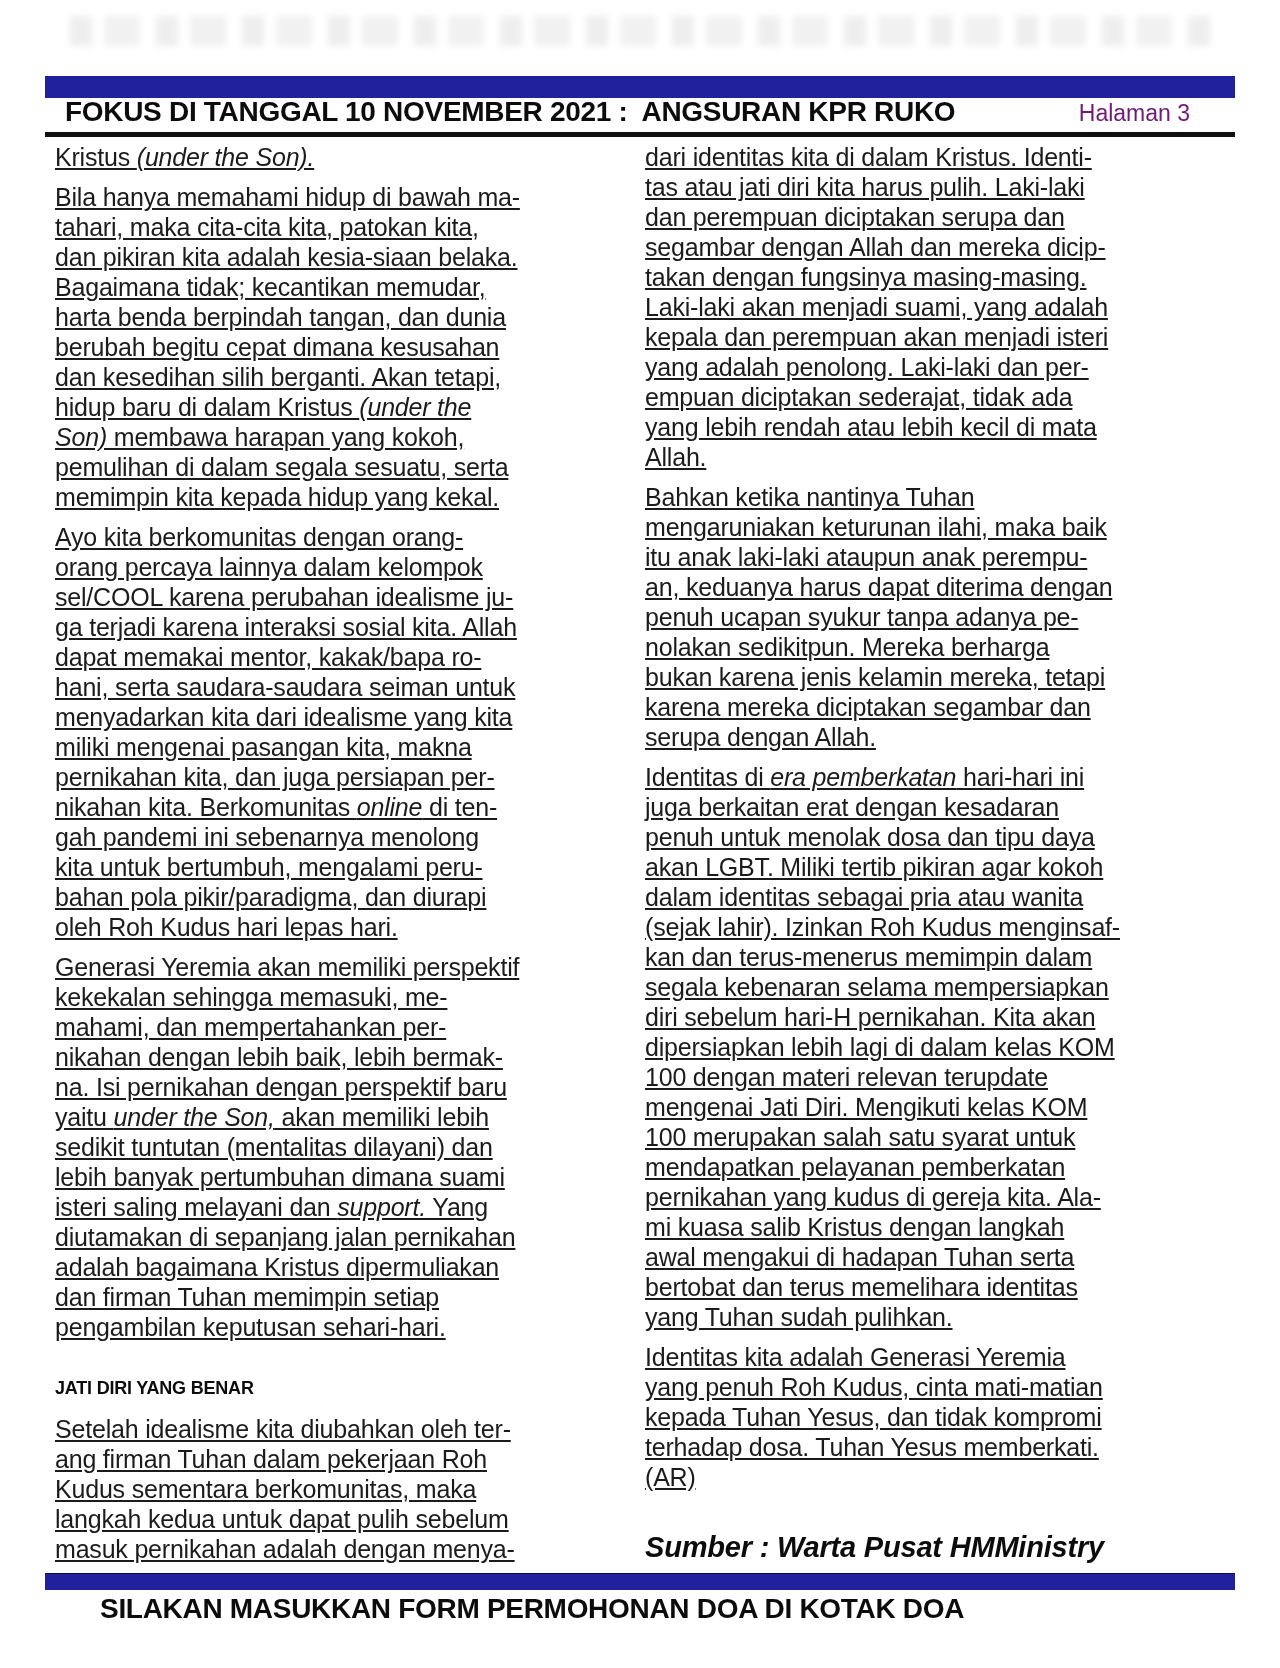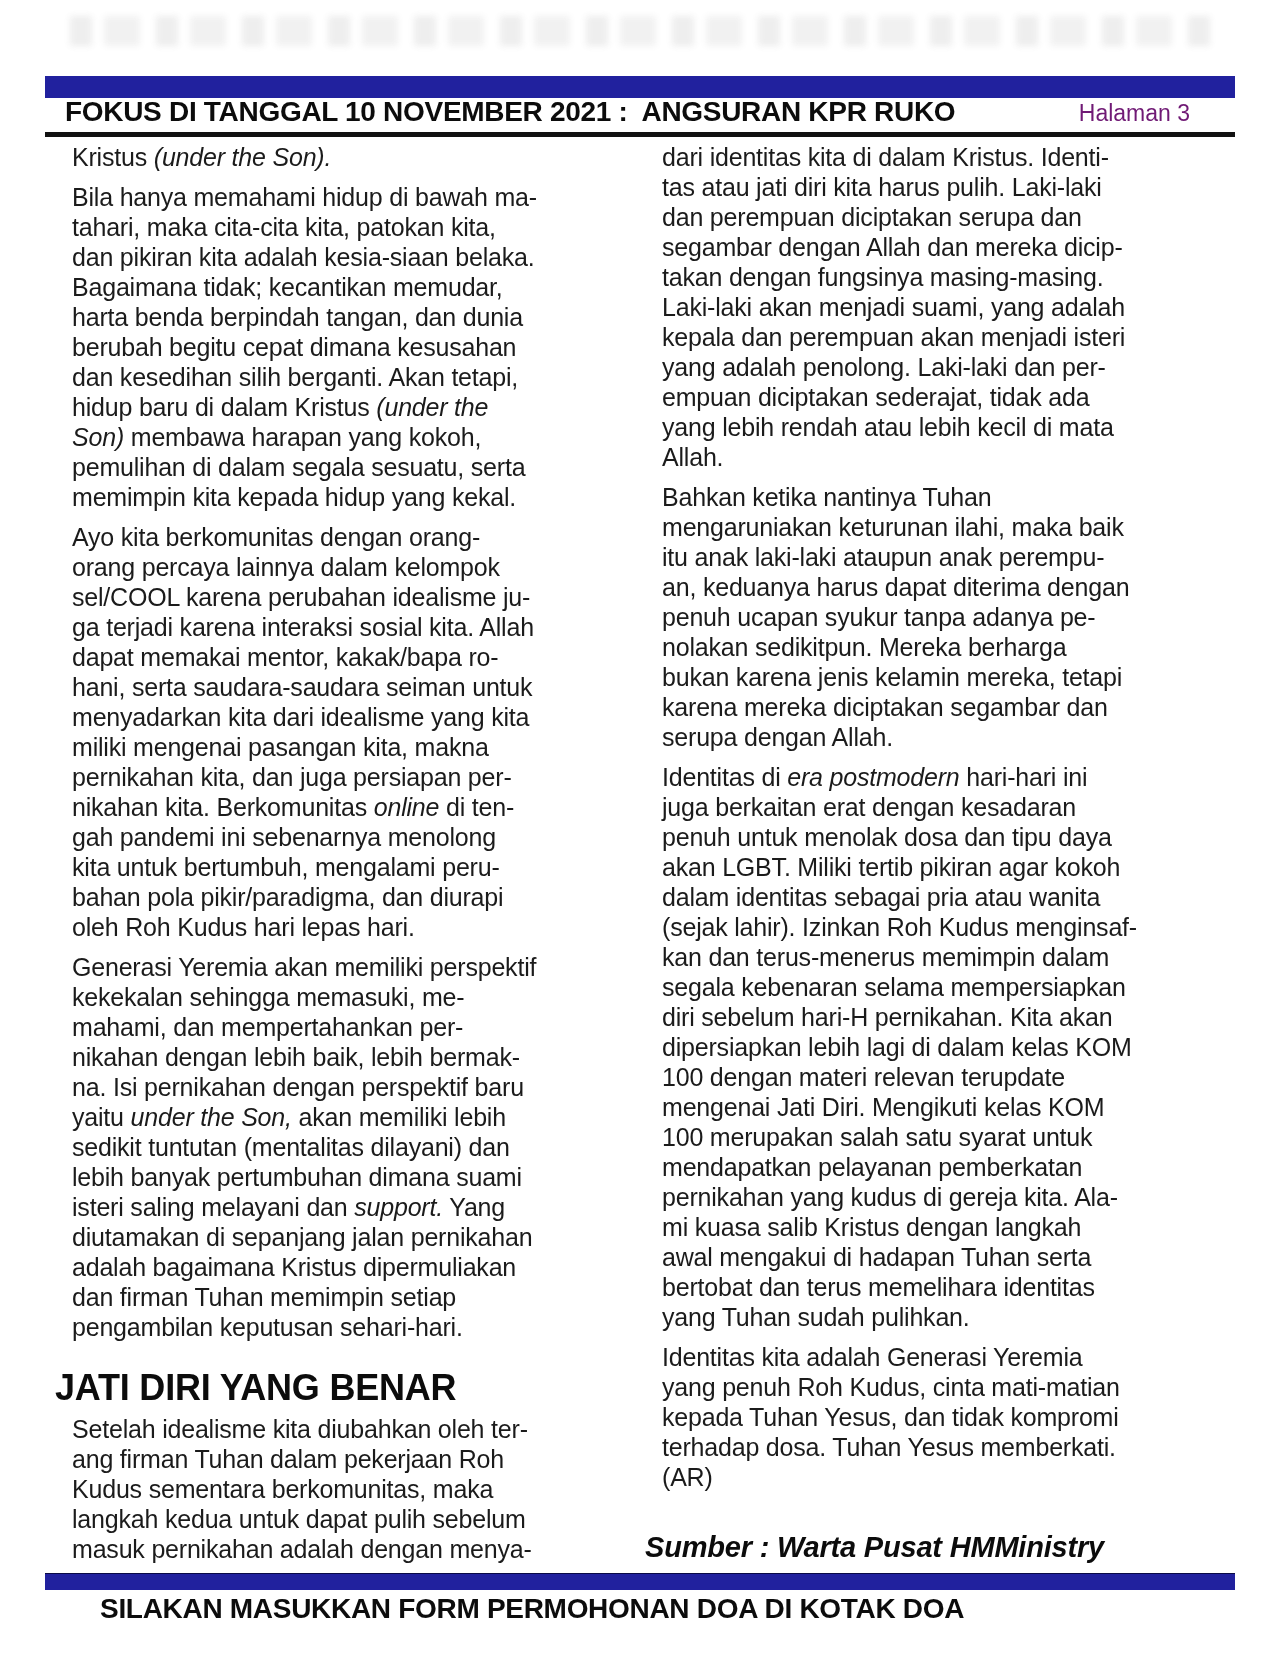--- a/index.html
+++ b/index.html
@@ -45,28 +45,28 @@
   .header-rule{
     position:absolute;top:132px;left:45px;width:1190px;height:5px;
     background:var(--rule);
   }
   .columns{
     position:absolute;top:142px;left:55px;width:1125px;
     display:flex;gap:55px;
   }
   .col{width:535px;flex:0 0 535px;}
   .para{
-    margin:0 0 10px 17px;
+    margin:0 0 10px 0;
     font-size:25px;line-height:30px;letter-spacing:-0.2px;
-    white-space:pre;color:var(--ink);
+    white-space:pre;color:var(--ink);text-decoration:underline;
   }
   .para .it{font-style:italic;}
   .heading{
     margin:30px 0 10px 0;
-    font-weight:bold;font-size:36px;line-height:32px;letter-spacing:-0.2px;
+    font-weight:bold;font-size:18px;line-height:32px;letter-spacing:-0.2px;
     color:#0c0c0c;white-space:pre;
   }
   .source{
     margin:38px 0 0 0;
     font-weight:bold;font-style:italic;
     font-size:29px;line-height:34px;letter-spacing:-0.2px;
     color:#0c0c0c;white-space:pre;
   }
   .footer-bar{
     position:absolute;top:1573px;left:45px;width:1190px;height:16px;
@@ -158,21 +158,21 @@
 Allah.</span></p>
         <p class="para"><span>Bahkan ketika nantinya Tuhan
 mengaruniakan keturunan ilahi, maka baik
 itu anak laki-laki ataupun anak perempu-
 an, keduanya harus dapat diterima dengan
 penuh ucapan syukur tanpa adanya pe-
 nolakan sedikitpun. Mereka berharga
 bukan karena jenis kelamin mereka, tetapi
 karena mereka diciptakan segambar dan
 serupa dengan Allah.</span></p>
-        <p class="para"><span>Identitas di </span><span class="it">era postmodern</span><span> hari-hari ini
+        <p class="para"><span>Identitas di </span><span class="it">era pemberkatan</span><span> hari-hari ini
 juga berkaitan erat dengan kesadaran
 penuh untuk menolak dosa dan tipu daya
 akan LGBT. Miliki tertib pikiran agar kokoh
 dalam identitas sebagai pria atau wanita
 (sejak lahir). Izinkan Roh Kudus menginsaf-
 kan dan terus-menerus memimpin dalam
 segala kebenaran selama mempersiapkan
 diri sebelum hari-H pernikahan. Kita akan
 dipersiapkan lebih lagi di dalam kelas KOM
 100 dengan materi relevan terupdate

